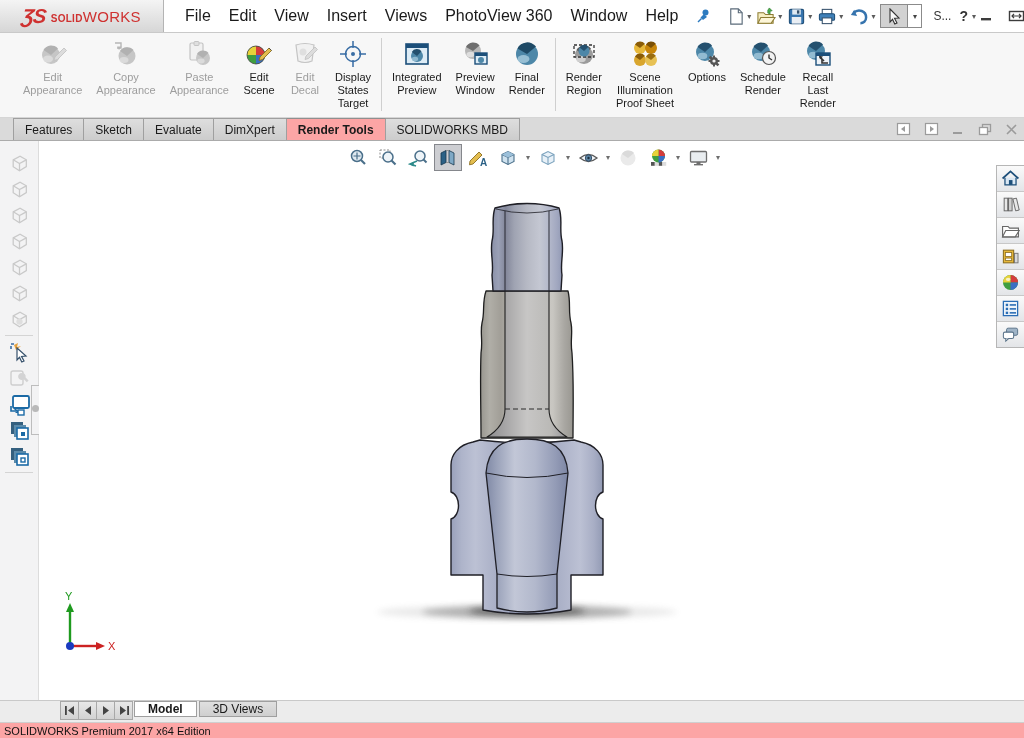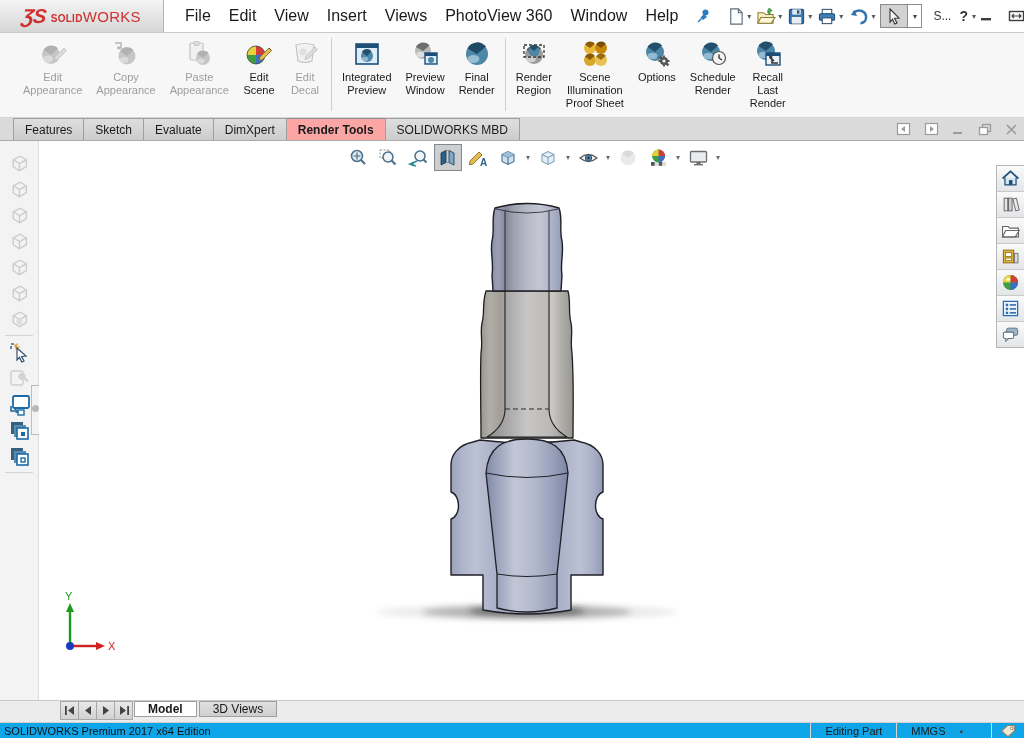--- a/index.html
+++ b/index.html
@@ -65,21 +65,21 @@
   
   .sheetbar{height:21px;background:#ececec;border-top:1px solid #c9c9c9;display:flex;align-items:flex-start;}
   .nav-group{display:flex;align-items:center;margin-left:60px;gap:0;}
   .nav-btn{width:17px;height:17px;background:linear-gradient(#e8e8e8,#d2d2d2);border:1px solid #a8a8a8;margin-right:-1px;
            display:flex;align-items:center;justify-content:center;}
   .sheet-tab{display:flex;align-items:center;padding:0 13px;font-size:12px;border:1px solid #9f9f9f;margin-left:2px;
              background:linear-gradient(#e0e0e0,#cfcfcf);}
   .sheet-tab.active{background:#ffffff;font-weight:bold;}
 
   
-  .statusbar{height:16px;background:#0ea5e9;border-top:1px solid #cfcfcf;display:flex;align-items:center;font-size:11px;}
+  .statusbar{height:16px;background:#fca5a5;border-top:1px solid #cfcfcf;display:flex;align-items:center;font-size:11px;}
   .sb-left{padding-left:4px;color:#111;}
   .sb-right{margin-left:auto;display:flex;align-items:center;height:100%;}
   .sb-seg{display:flex;align-items:center;height:100%;padding:0 14px;border-left:1px solid #d8d8d8;white-space:nowrap;}
   .sb-caret{font-size:7px;color:#444;margin-left:14px;}
 </style>
 </head>
 <body>
 
 <div class="titlebar">
   <div class="logo-box">
@@ -247,20 +247,32 @@
           <path d="M6 6 Q15 3 24 6 L22 22 Q15 25 8 22 Z" fill="#e9e9e9" stroke="#777" stroke-width="1.2"></path>
           <circle cx="13" cy="13" r="3.5" fill="#bbb"></circle>
           <path d="M16 17 L25 8 L27.5 10.5 L18.5 19.5 L15 20.5 Z" fill="#d8b24a" stroke="#8a6d1f" stroke-width=".8"></path>
         </svg>
     </div>
     <span class="rl">Edit</span>
       <span class="rl">Decal</span>
       <span class="rl"></span>
   </div>
 
+  <div class="ritem">
+    <div class="ricon">
+      <svg width="30" height="30" viewBox="0 0 30 30">
+          <circle cx="15" cy="15" r="7.5" fill="none" stroke="#3a6ea5" stroke-width="1.5"></circle>
+          <circle cx="15" cy="15" r="2" fill="#3a6ea5"></circle>
+          <path d="M15 2 V9 M15 21 V28 M2 15 H9 M21 15 H28" stroke="#3a6ea5" stroke-width="1.5"></path>
+        </svg>
+    </div>
+    <span class="rl">Display</span>
+      <span class="rl">States</span>
+      <span class="rl">Target</span>
+  </div>
 
   <div class="rdiv"></div>
 
   <div class="ritem">
     <div class="ricon">
       <svg width="30" height="30" viewBox="0 0 30 30">
           <rect x="4" y="5" width="22" height="20" fill="#ddecf6" stroke="#1c4f7a" stroke-width="1.6"></rect>
           <rect x="4" y="5" width="22" height="4" fill="#1c4f7a"></rect>
           <circle cx="15" cy="17" r="6" fill="#4d87a8"></circle>
           <path d="M9.8 13 A6 6 0 0 1 19.5 12.2 L15 17 Z" fill="#24506e"></path>
@@ -810,28 +822,13 @@
   <div class="sheet-tab active">
       <span>Model</span>
     </div>
   <div class="sheet-tab">
       <span>3D Views</span>
     </div>
 </div>
 
 <div class="statusbar">
   <span class="sb-left">SOLIDWORKS Premium 2017 x64 Edition</span>
-  <div class="sb-right">
-    <span class="sb-seg">
-        <span>Editing Part</span>
-      </span>
-    <span class="sb-seg" style="padding-right:28px;">
-        <span>MMGS</span>
-        <span class="sb-caret">▴</span>
-      </span>
-    <span class="sb-seg" style="padding:0 8px;">
-      <svg width="16" height="14" viewBox="0 0 16 14">
-          <path d="M1.5 7 L7.5 1.5 L14.5 1.5 L14.5 7 L8 12.8 Z" fill="#efe9d6" stroke="#8a8572" stroke-width="1.2"></path>
-          <circle cx="11.8" cy="4.3" r="1.3" fill="#fff" stroke="#8a8572"></circle>
-        </svg>
-    </span>
-  </div>
 </div>
 
 </body></html>

